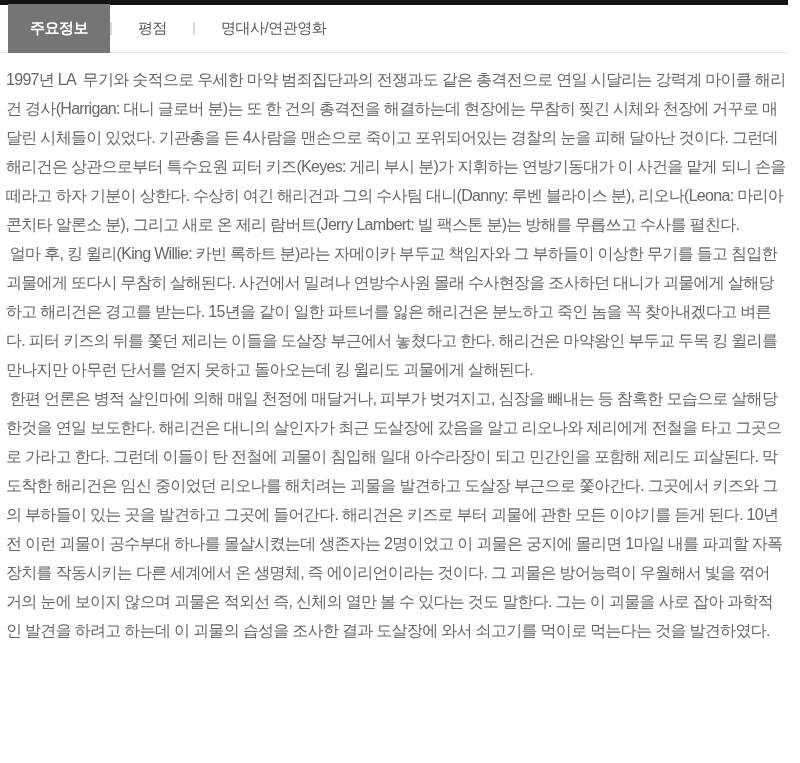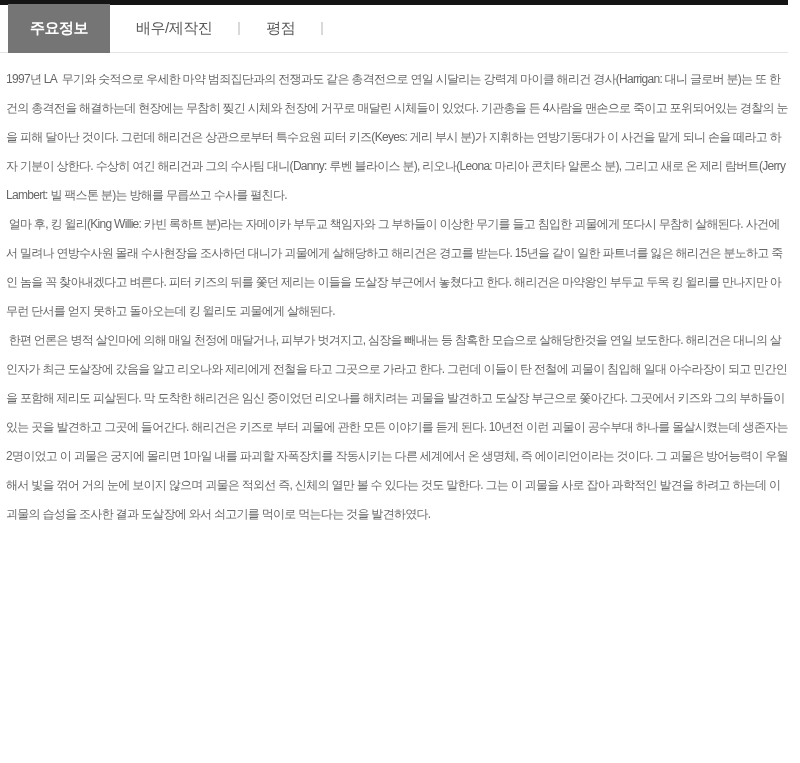--- a/index.html
+++ b/index.html
@@ -57,43 +57,43 @@
     margin-left: 2px;
     font-size: 20px;
     font-weight: bold;
     color: #333333;
     letter-spacing: -0.5px;
   }
   .synopsis-body {
     margin-top: 12px;
   }
   .synopsis-body p {
-    font-size: 12px;
+    font-size: 16px;
     line-height: 29px;
     color: #676767;
     letter-spacing: -0.7px;
     white-space: pre-wrap;
     word-break: break-all;
     text-align: left;
   }
 </style>
 </head>
 <body>
 
 <div class="page">
 
   <div class="tabbar-wrap">
     <div class="tabbar">
       <div class="tab active">주요정보</div>
-      <div class="tab">배우/제작진</div>
       <span class="tab-divider"></span>
       <span class="tab-divider"></span>
       <div class="tab">평점</div>
       <span class="tab-divider"></span>
       <span class="tab-divider"></span>
+      <div class="tab">명대사/연관영화</div>
     </div>
   </div>
 
   <div class="synopsis">
     <div class="synopsis-body">
       <p>1997년 LA  무기와 숫적으로 우세한 마약 범죄집단과의 전쟁과도 같은 총격전으로 연일 시달리는 강력계 마이클 해리건 경사(Harrigan: 대니 글로버 분)는 또 한 건의 총격전을 해결하는데 현장에는 무참히 찢긴 시체와 천장에 거꾸로 매달린 시체들이 있었다. 기관총을 든 4사람을 맨손으로 죽이고 포위되어있는 경찰의 눈을 피해 달아난 것이다. 그런데 해리건은 상관으로부터 특수요원 피터 키즈(Keyes: 게리 부시 분)가 지휘하는 연방기동대가 이 사건을 맡게 되니 손을 떼라고 하자 기분이 상한다. 수상히 여긴 해리건과 그의 수사팀 대니(Danny: 루벤 블라이스 분), 리오나(Leona: 마리아 콘치타 알론소 분), 그리고 새로 온 제리 람버트(Jerry Lambert: 빌 팩스톤 분)는 방해를 무릅쓰고 수사를 펼친다.</p>
       <p> 얼마 후, 킹 윌리(King Willie: 카빈 록하트 분)라는 자메이카 부두교 책임자와 그 부하들이 이상한 무기를 들고 침입한 괴물에게 또다시 무참히 살해된다. 사건에서 밀려나 연방수사원 몰래 수사현장을 조사하던 대니가 괴물에게 살해당하고 해리건은 경고를 받는다. 15년을 같이 일한 파트너를 잃은 해리건은 분노하고 죽인 놈을 꼭 찾아내겠다고 벼른다. 피터 키즈의 뒤를 쫓던 제리는 이들을 도살장 부근에서 놓쳤다고 한다. 해리건은 마약왕인 부두교 두목 킹 윌리를 만나지만 아무런 단서를 얻지 못하고 돌아오는데 킹 윌리도 괴물에게 살해된다.</p>
       <p> 한편 언론은 병적 살인마에 의해 매일 천정에 매달거나, 피부가 벗겨지고, 심장을 빼내는 등 참혹한 모습으로 살해당한것을 연일 보도한다. 해리건은 대니의 살인자가 최근 도살장에 갔음을 알고 리오나와 제리에게 전철을 타고 그곳으로 가라고 한다. 그런데 이들이 탄 전철에 괴물이 침입해 일대 아수라장이 되고 민간인을 포함해 제리도 피살된다. 막 도착한 해리건은 임신 중이었던 리오나를 해치려는 괴물을 발견하고 도살장 부근으로 쫓아간다. 그곳에서 키즈와 그의 부하들이 있는 곳을 발견하고 그곳에 들어간다. 해리건은 키즈로 부터 괴물에 관한 모든 이야기를 듣게 된다. 10년전 이런 괴물이 공수부대 하나를 몰살시켰는데 생존자는 2명이었고 이 괴물은 궁지에 몰리면 1마일 내를 파괴할 자폭장치를 작동시키는 다른 세계에서 온 생명체, 즉 에이리언이라는 것이다. 그 괴물은 방어능력이 우월해서 빛을 꺾어 거의 눈에 보이지 않으며 괴물은 적외선 즉, 신체의 열만 볼 수 있다는 것도 말한다. 그는 이 괴물을 사로 잡아 과학적인 발견을 하려고 하는데 이 괴물의 습성을 조사한 결과 도살장에 와서 쇠고기를 먹이로 먹는다는 것을 발견하였다.</p>
     </div>
   </div>

